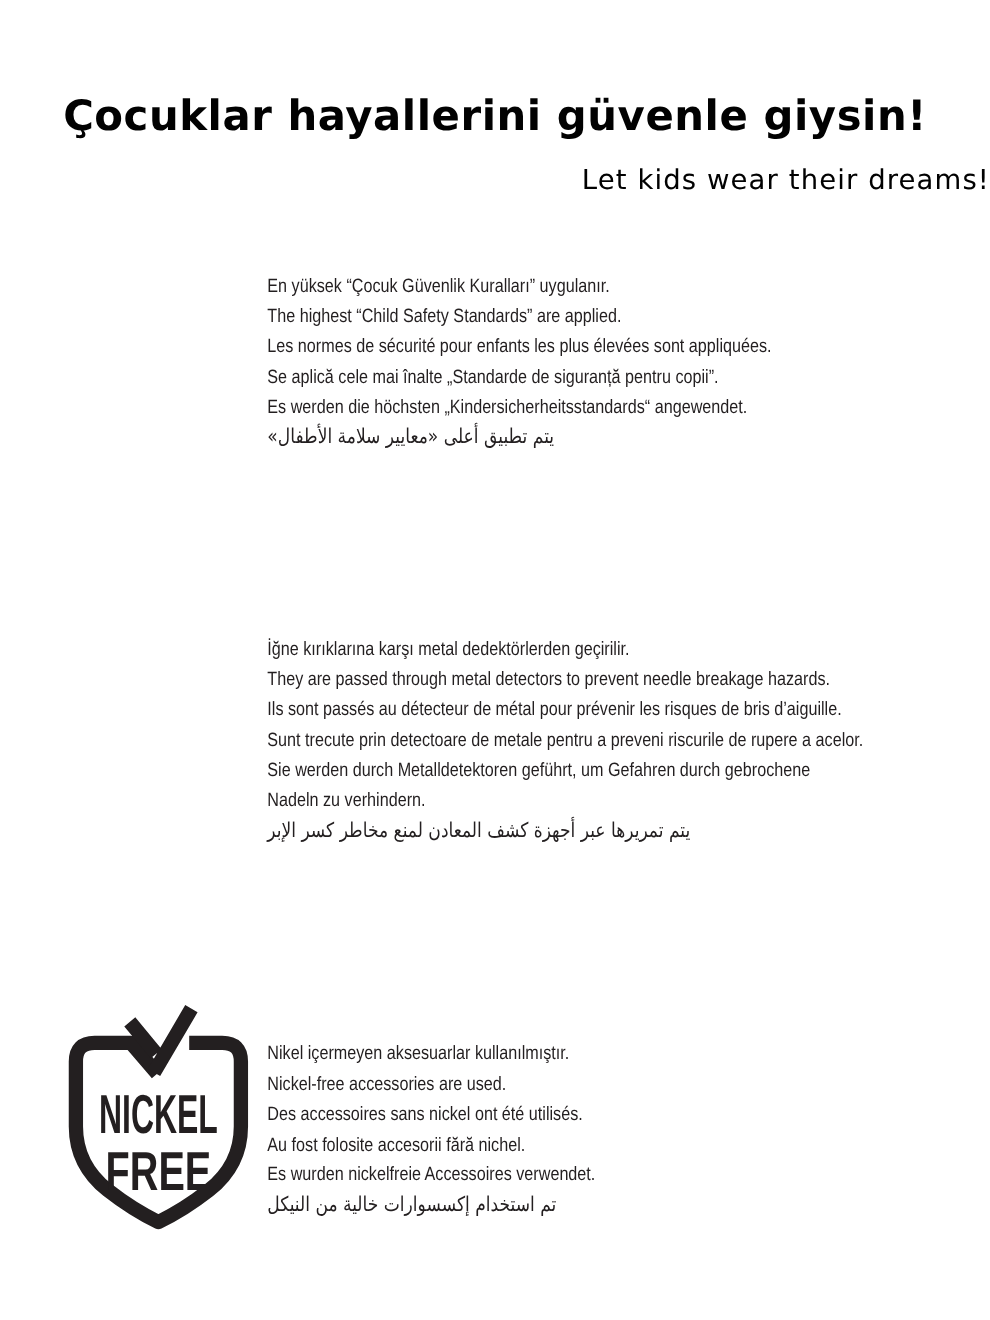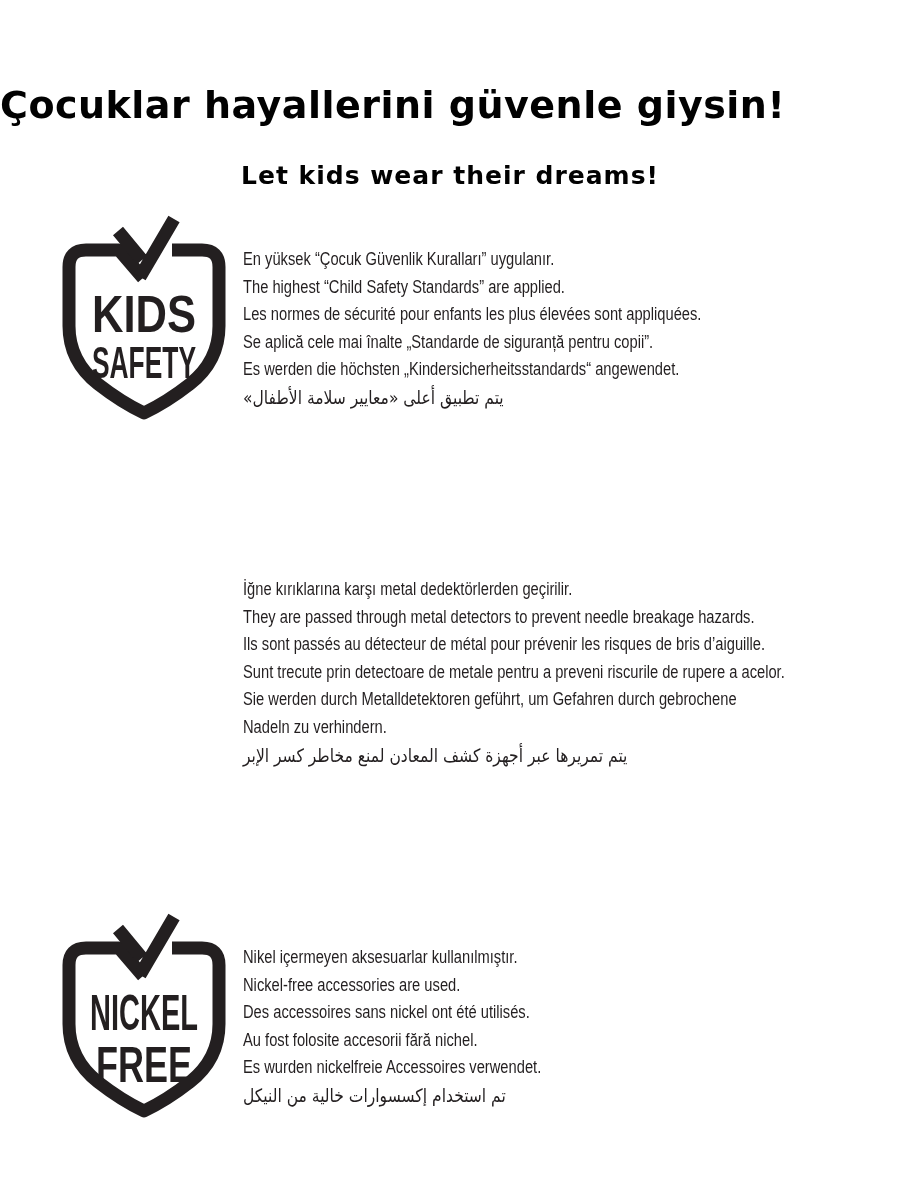--- a/index.html
+++ b/index.html
@@ -6,32 +6,32 @@
   .page{
     position:relative;
     width:900px;height:1200px;
     background:#ffffff;
     overflow:hidden;
     font-family:"Liberation Sans","DejaVu Sans",sans-serif;
     color:#231f20;
   }
   .title{
     position:absolute;top:58px;left:0;right:0;
-    text-align:left;
+    text-align:center;
     font-family:"DejaVu Sans",sans-serif;
     font-weight:bold;
     font-size:38px;
     letter-spacing:.5px;
     color:#010101;
   }
   .subtitle{
-    position:absolute;top:140px;left:0;right:0;
-    text-align:center;
+    position:absolute;top:128px;left:0;right:0;
+    text-align:right;
     font-family:"DejaVu Sans",sans-serif;
-    font-weight:bold;
+    font-weight:normal;
     font-size:25px;
     letter-spacing:1px;
     color:#010101;
   }
   .section{position:absolute;left:0;width:900px;height:250px;}
   .sec-1{top:214px;}
   .sec-2{top:544px;}
   .sec-3{top:912px;}
   .badge{
     position:absolute;left:58px;top:0;
@@ -65,28 +65,20 @@
 </style>
 </head>
 <body>
 
 <div class="page">
 
   <h1 class="title">Çocuklar hayallerini güvenle giysin!</h1>
   <h2 class="subtitle">Let kids wear their dreams!</h2>
 
   <div class="section sec-1">
-    <div class="badge">
-      <svg viewBox="0 0 170 212" aria-hidden="true">
-        <path d="M 84,64 L 60,36 L 27,36 Q 10,36 10,53 L 10,112 Q 10,147 39,170 Q 62,188 85,199 Q 108,188 131,170 Q 160,147 160,112 L 160,53 Q 160,36 143,36 L 113,36" fill="none" stroke="#231f20" stroke-width="13" stroke-linejoin="round" stroke-linecap="butt"></path>
-        <path d="M 59,17 L 83,46 M 81,63 L 115,5" fill="none" stroke="#231f20" stroke-width="13" stroke-linecap="butt"></path>
-        <text x="85" y="118" font-size="52" text-anchor="middle" textLength="104" lengthAdjust="spacingAndGlyphs">KIDS</text>
-        <text x="85" y="164" font-size="44" text-anchor="middle" textLength="104" lengthAdjust="spacingAndGlyphs">SAFETY</text>
-      </svg>
-    </div>
     <div class="textblock">
       <p>En yüksek “Çocuk Güvenlik Kuralları” uygulanır.</p>
       <p>The highest “Child Safety Standards” are applied.</p>
       <p>Les normes de sécurité pour enfants les plus élevées sont appliquées.</p>
       <p>Se aplică cele mai înalte „Standarde de siguranță pentru copii”.</p>
       <p>Es werden die höchsten „Kindersicherheitsstandards“ angewendet.</p>
       <p class="ar" dir="rtl">يتم تطبيق أعلى «معايير سلامة الأطفال»</p>
     </div>
   </div>
 

